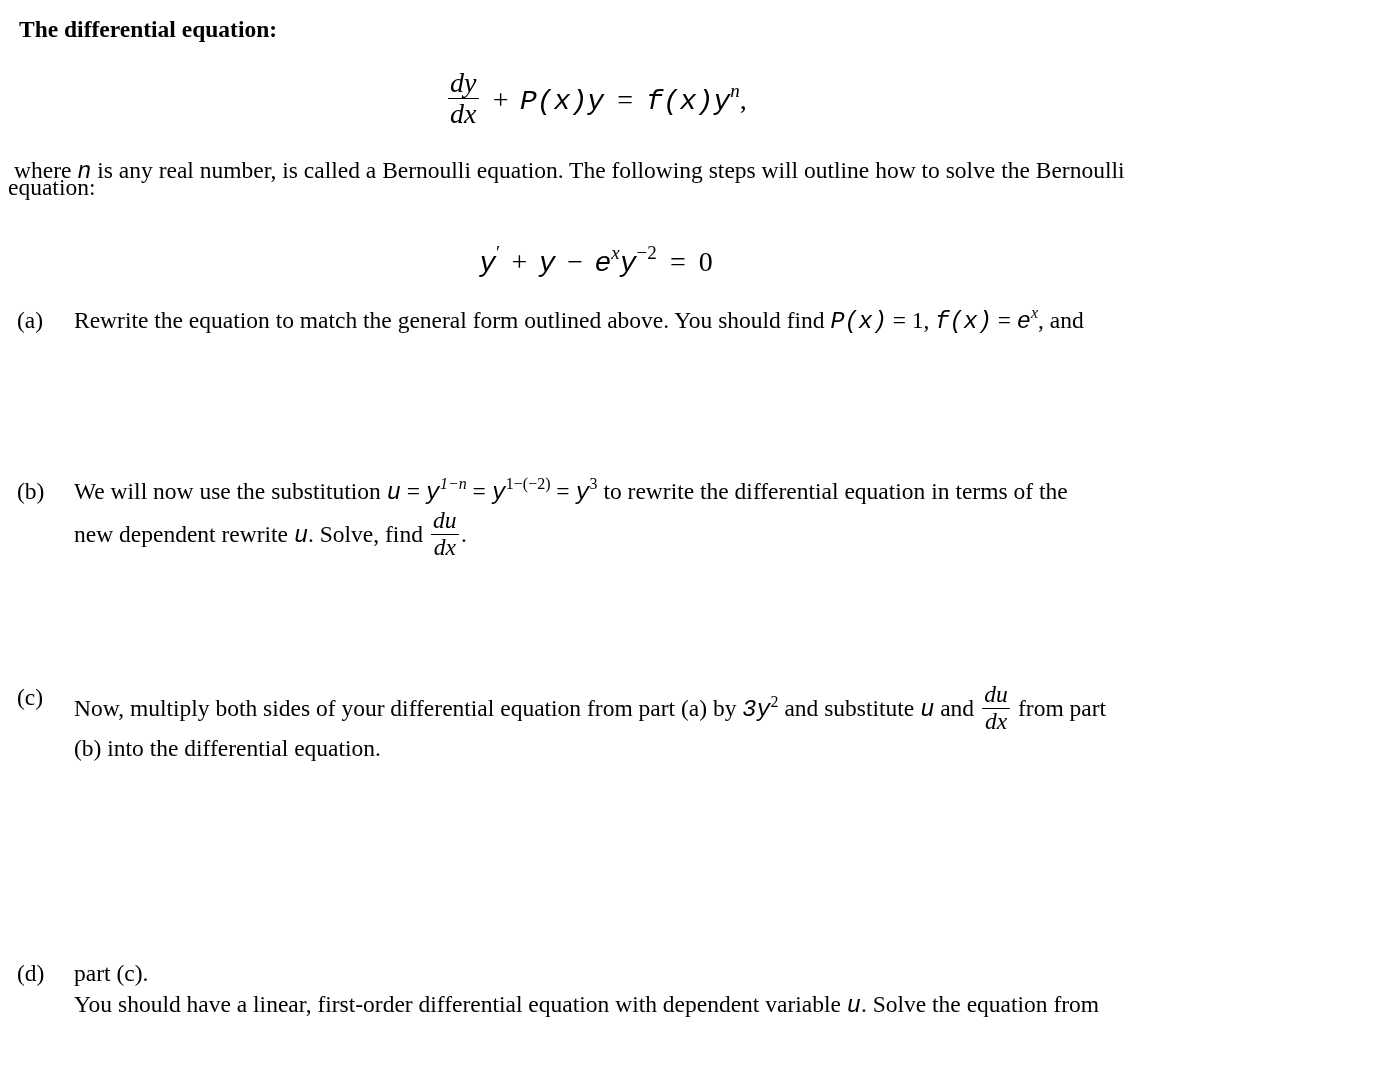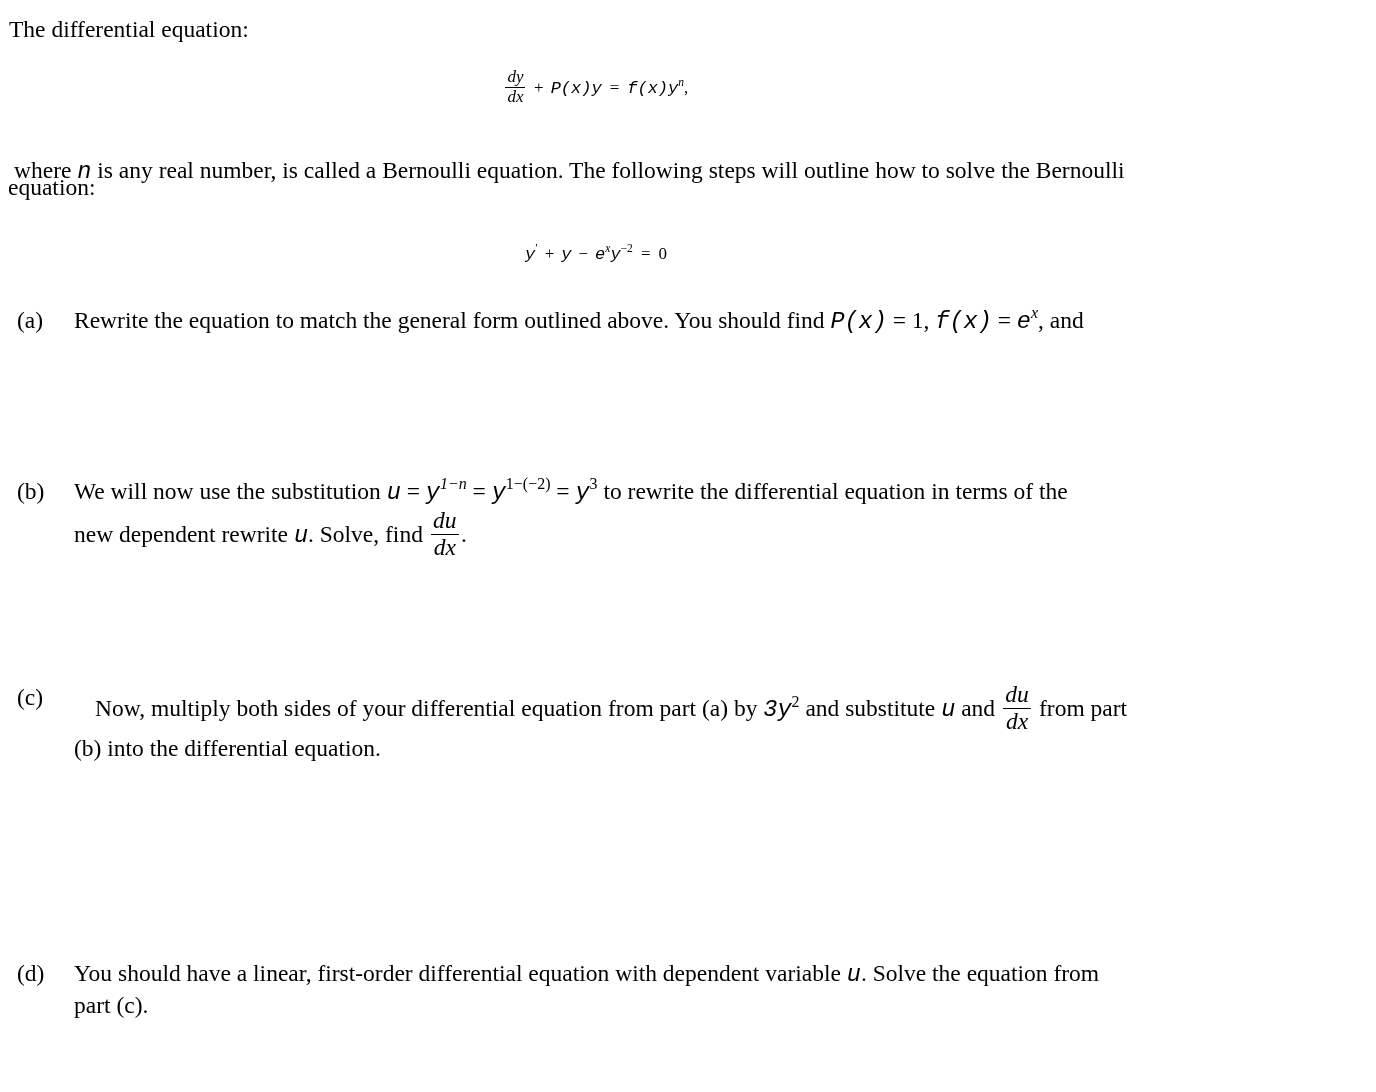--- a/index.html
+++ b/index.html
@@ -74,21 +74,21 @@
     border-top: 1.1px solid #000;
     padding: 0 2px 0 2px;
   }
   .frac.big {
     font-size: 1em;
   }
   .display-eq {
     position: absolute;
     width: 1192px;
     text-align: center;
-    font-size: 17px;
+    font-size: 28px;
   }
   
   .item {
     position: absolute;
   }
   .item .label {
     position: absolute;
     left: 0;
     top: 0;
     width: 48px;
@@ -101,21 +101,21 @@
   .line {
     display: block;
     white-space: nowrap;
   }
 </style>
 </head>
 <body>
 
 <div class="page">
 
-  <div class="para" style="left:9px; top:14px;">
+  <div class="para" style="left:19px; top:14px;font-weight:bold;">
     <span>The differential equation:</span>
   </div>
 
   <div class="display-eq" style="left:0px; top:68px;">
     <span class="frac big">
       <span class="num">dy</span>
       <span class="den">dx</span>
     </span>
     <span class="op">+</span>
     <span class="m">P(x)y</span>
@@ -159,34 +159,34 @@
       </span>
       <span class="line" style="line-height:1.9;">
         <span>new dependent rewrite </span><span class="m">u</span><span>.  Solve, find </span><span class="frac"><span class="num">du</span><span class="den">dx</span></span><span class="mr">.</span>
       </span>
     </span>
   </div>
 
   <div class="item" style="left:17px; top:682px; width:1350px;">
     <span class="label">(c)</span>
     <span class="body">
-      <span class="line" style="line-height:1.75;margin-left:21px;">
+      <span class="line" style="line-height:1.75;">
         <span>Now, multiply both sides of your differential equation from part (a) by </span><span class="m">3y</span><sup class="spr">2</sup><span> and substitute </span><span class="m">u</span><span> and </span><span class="frac"><span class="num">du</span><span class="den">dx</span></span><span> from part</span>
       </span>
       <span class="line">
         <span>(b) into the differential equation.</span>
       </span>
     </span>
   </div>
 
   <div class="item" style="left:17px; top:958px; width:1350px;">
     <span class="label">(d)</span>
     <span class="body">
       <span class="line">
-        <span>You should have a linear, first-order differential equation with dependent variable </span><span class="m">u</span><span>.  Solve the equation from</span>
+        <span>part (c).</span>
       </span>
       <span class="line">
-        <span>part (c).</span>
+        <span>You should have a linear, first-order differential equation with dependent variable </span><span class="m">u</span><span>.  Solve the equation from</span>
       </span>
     </span>
   </div>
 
 </div>
 
 </body></html>

